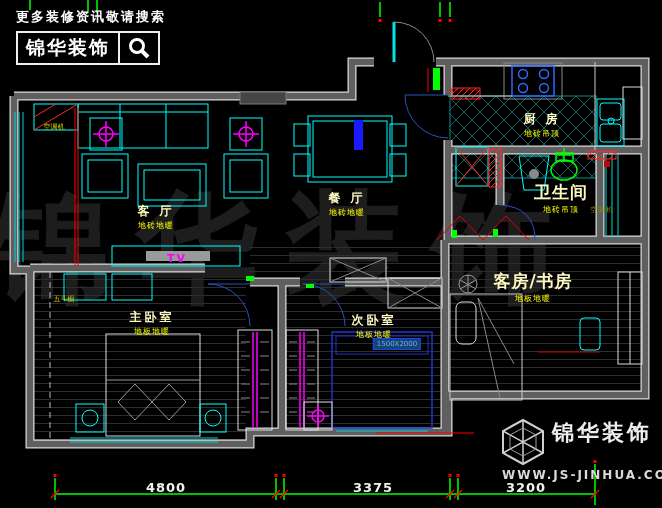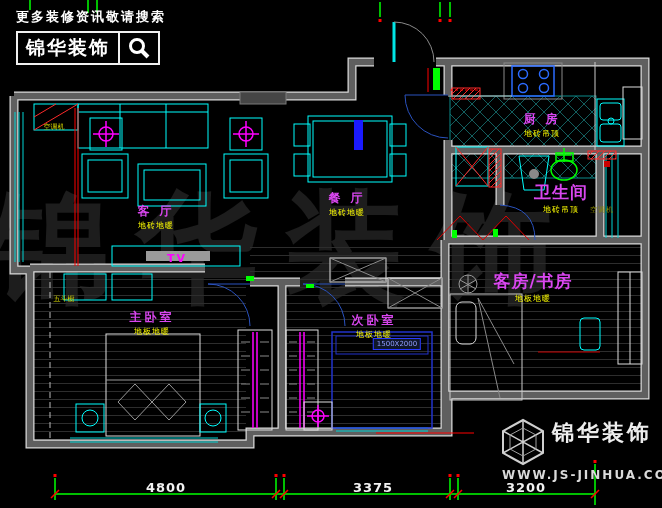--- a/index.html
+++ b/index.html
@@ -2,25 +2,25 @@
 <html><head>
 <meta charset="utf-8">
 <style>
   html,body{margin:0;padding:0;background:#000;}
   .canvas{position:relative;width:662px;height:508px;background:#000;overflow:hidden;
           font-family:"DejaVu Sans","Liberation Sans",sans-serif;}
   .watermark{position:absolute;left:-12px;top:168px;width:700px;z-index:0;
              font-size:122px;font-weight:bold;color:#1d1d1d;letter-spacing:26px;white-space:nowrap;}
   svg.plan{position:absolute;left:0;top:0;z-index:1;}
   .lbl{position:absolute;transform:translate(-50%,-50%);white-space:nowrap;z-index:2;text-align:center;}
-  .rname{color:#d946ef;font-weight:bold;font-size:12px;letter-spacing:3px;}
+  .rname{color:#fef9c3;font-weight:bold;font-size:12px;letter-spacing:3px;}
   .rname.sm{font-size:17px;letter-spacing:1px;}
   .rfinish{color:#ffff00;font-size:8px;letter-spacing:1px;}
   .tvlbl{color:#ff00ff;font-size:11px;font-weight:bold;letter-spacing:2px;}
-  .bedsize{color:#8f9bff;background:#0f172a;border:1px solid #2a3aff;font-size:7px;padding:0 3px;line-height:10px;text-align:center;}
+  .bedsize{color:#8f9bff;background:#0c4a6e;border:1px solid #2a3aff;font-size:7px;padding:0 3px;line-height:10px;text-align:center;}
   .yellow-sm{color:#d8d800;font-size:7px;}
   .olive-sm{color:#8a8a00;font-size:7px;letter-spacing:1px;}
   .dim{color:#f2f2f2;font-size:13px;font-weight:bold;letter-spacing:1px;text-align:center;}
   .header{position:absolute;left:16px;top:8px;z-index:3;}
   .tagline{color:#fff;font-size:13px;font-weight:bold;letter-spacing:2px;}
   .brandbox{display:inline-flex;align-items:stretch;border:2px solid #f0f0f0;margin-top:5px;background:#000;}
   .brandname{color:#fff;font-size:19px;font-weight:bold;padding:2px 8px;letter-spacing:2px;border-right:2px solid #f0f0f0;}
   .searchcell{display:flex;align-items:center;justify-content:center;width:38px;}
   .footer{position:absolute;left:500px;top:418px;z-index:3;}
   .fbrand{position:absolute;left:52px;top:2px;color:#ededed;font-weight:bold;font-size:22px;letter-spacing:3px;line-height:25px;white-space:nowrap;}

